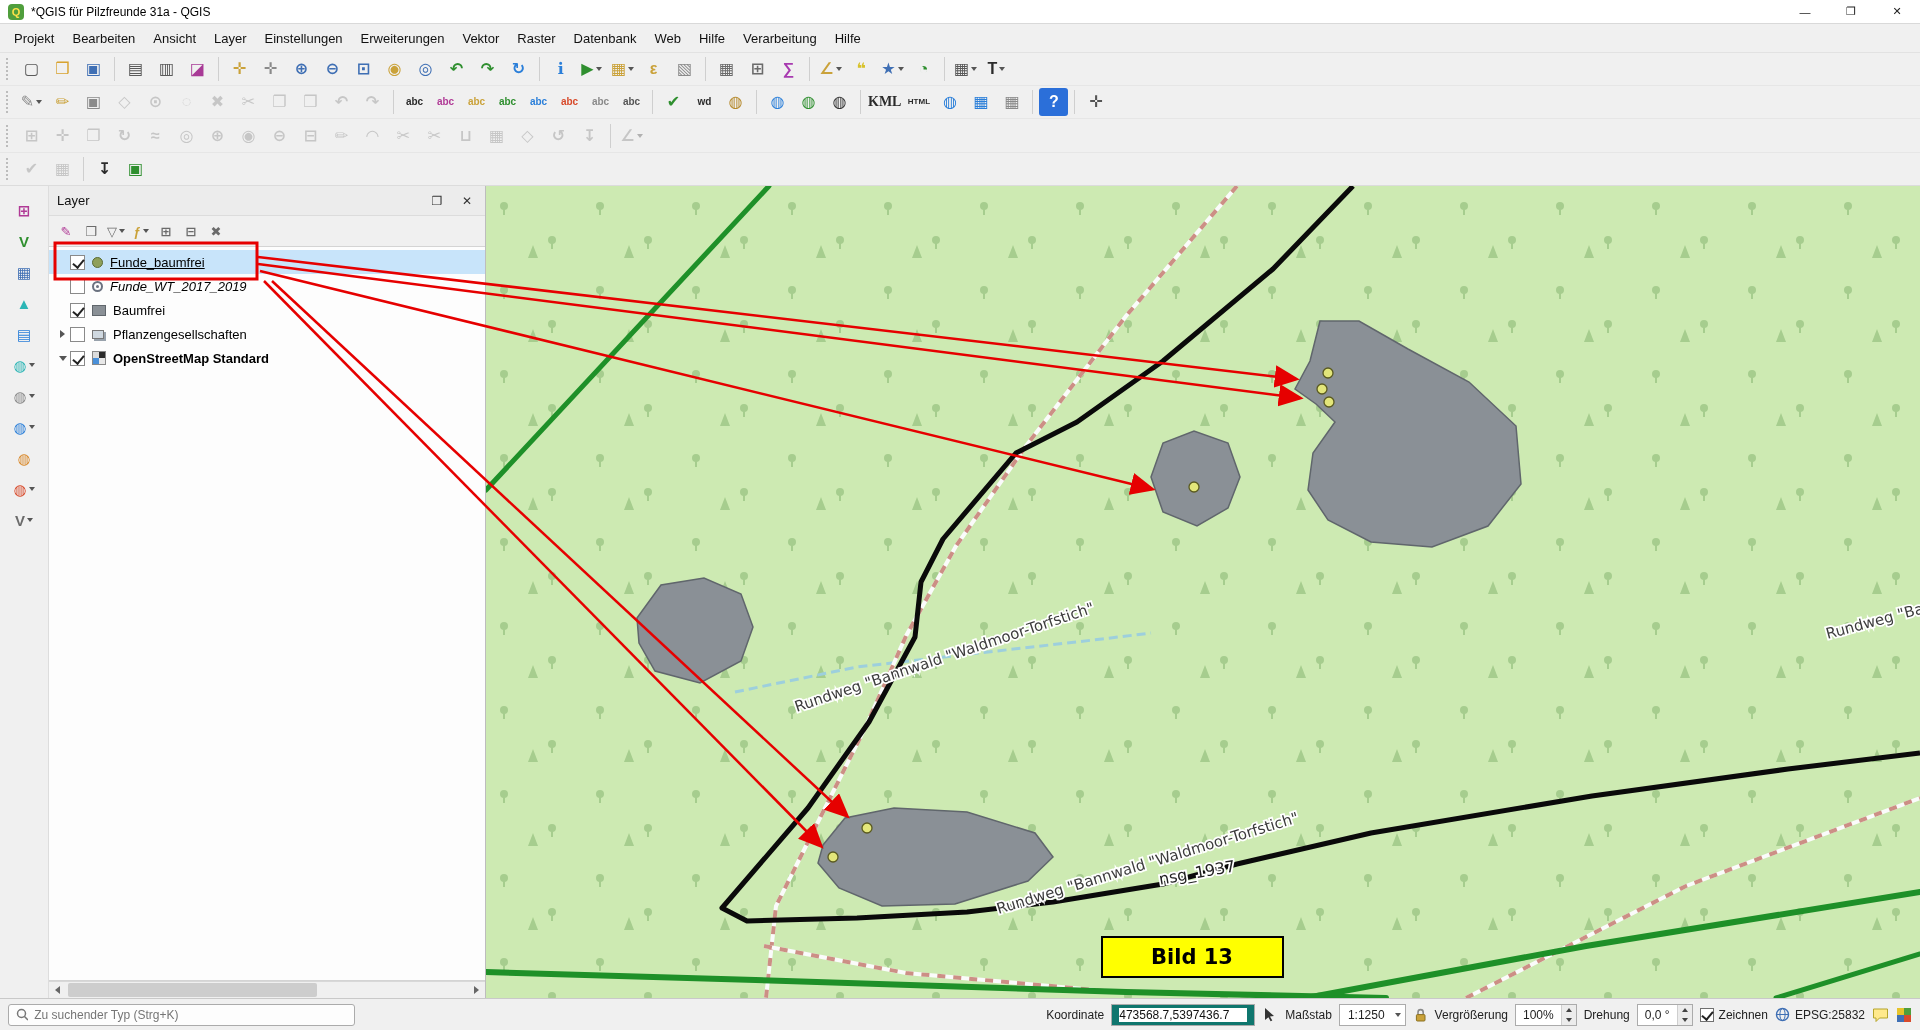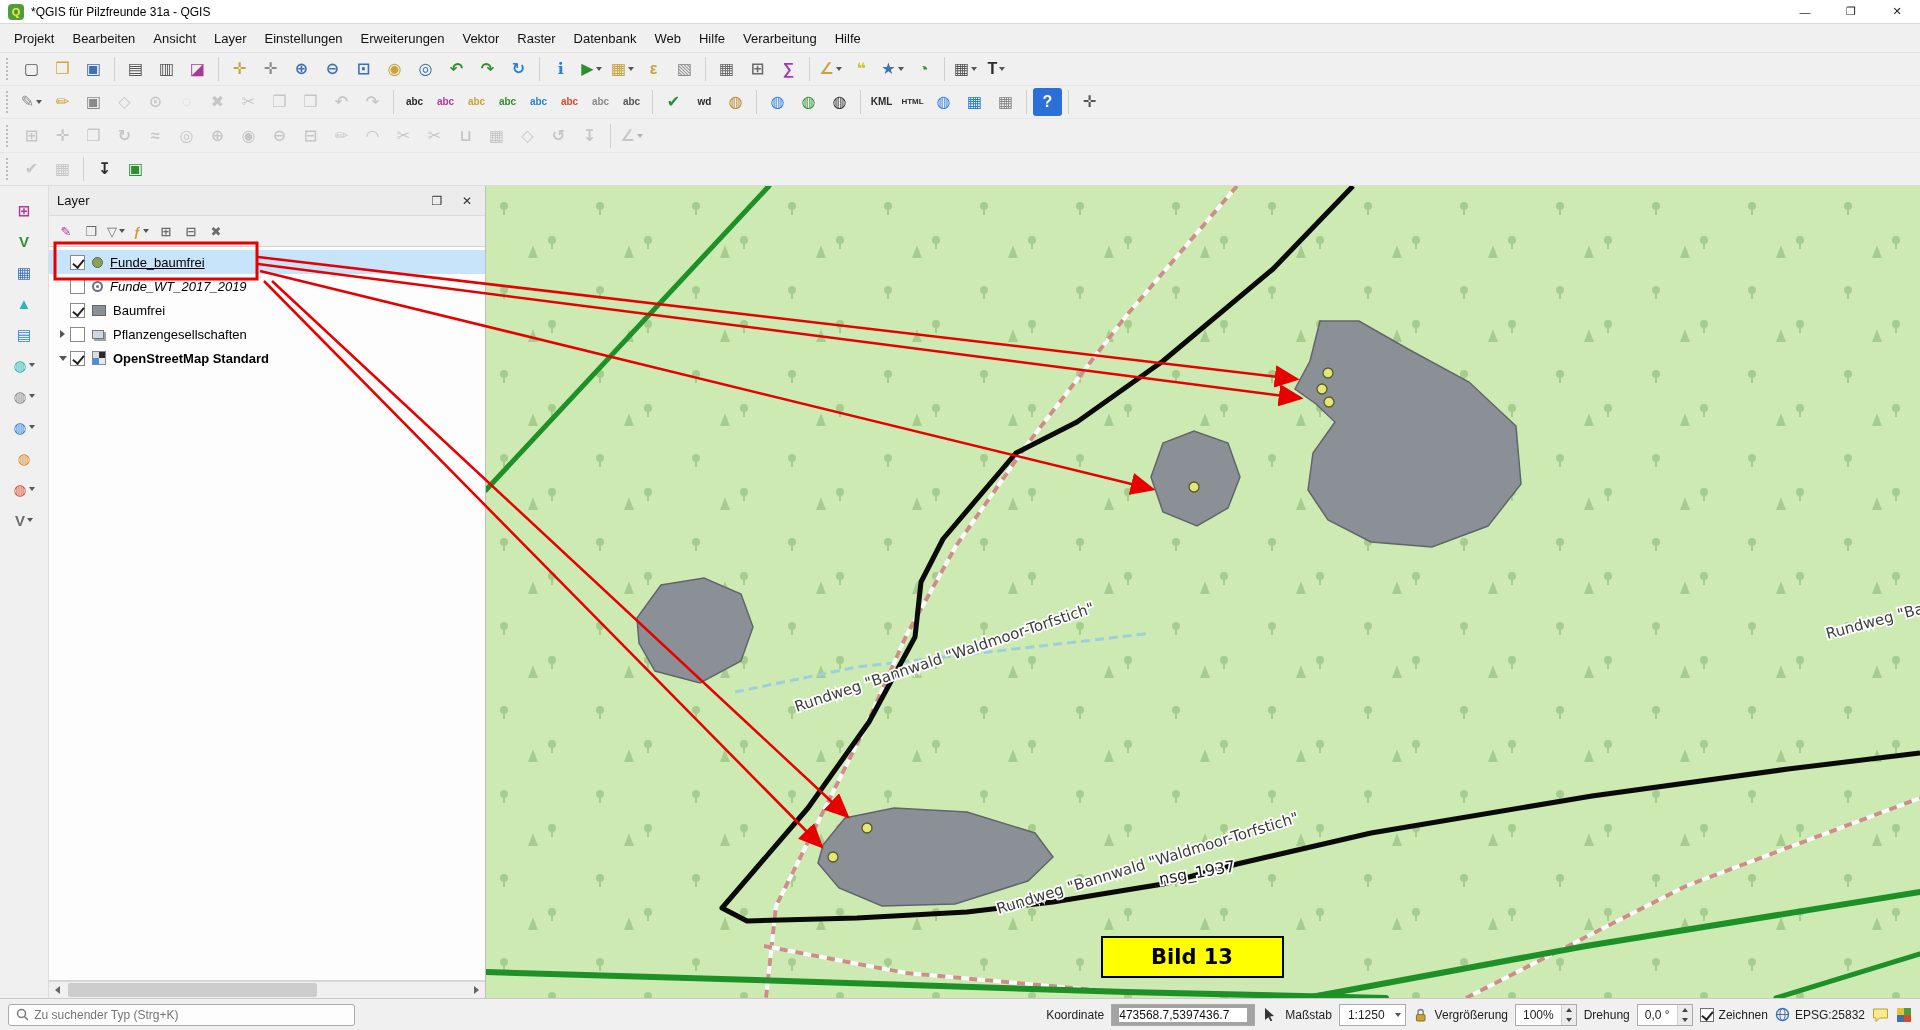--- a/index.html
+++ b/index.html
@@ -87,21 +87,21 @@
   .map-svg text{font-family:"DejaVu Sans","Liberation Sans",sans-serif;}
 
   
   .statusbar{height:32px;background:#f0f0f0;border-top:1px solid #c9c9c9;display:flex;align-items:center;
     font-size:12px;color:#222;padding:0 8px;gap:7px;}
   .search-box{width:347px;height:22px;border:1px solid #ababab;border-radius:3px;background:#fdfdfd;
     display:flex;align-items:center;padding:0 7px;gap:6px;flex:none;}
   .search-box input{border:none;outline:none;background:transparent;font-size:12px;color:#555;width:100%;font-family:inherit;}
   .sb-spacer{flex:1;}
   .sb-label{white-space:nowrap;}
-  .sb-field{height:22px;border:1px solid #ababab;background:#a3a3a3;display:flex;align-items:center;padding:0 7px;white-space:nowrap;}
+  .sb-field{height:22px;border:1px solid #ababab;background:#0f766e;display:flex;align-items:center;padding:0 7px;white-space:nowrap;}
   .sb-field input{border:none;outline:none;width:128px;font-size:12px;font-family:inherit;color:#111;}
   .sb-combo{height:22px;border:1px solid #ababab;background:#fff;display:flex;align-items:center;gap:8px;padding:0 4px 0 8px;}
   .spin{display:flex;height:22px;border:1px solid #ababab;background:#fff;align-items:stretch;}
   .spin .val{padding:0 7px;display:flex;align-items:center;}
   .spin .arrows{width:15px;display:flex;flex-direction:column;border-left:1px solid #cfcfcf;}
   .spin .arrows span{flex:1;display:flex;align-items:center;justify-content:center;background:#ececec;}
   .spin .arrows .up::after{content:"";border-left:3px solid transparent;border-right:3px solid transparent;border-bottom:4px solid #444;}
   .spin .arrows .dn::after{content:"";border-left:3px solid transparent;border-right:3px solid transparent;border-top:4px solid #444;}
   .sb-check{width:14px;height:14px;border:1px solid #707070;background:#fff;position:relative;flex:none;}
   .sb-check.on::after{content:"";position:absolute;left:3px;top:0;width:5px;height:9px;border:solid #222;
@@ -339,21 +339,21 @@
           <span class="g" style="color: rgb(43, 127, 217);">◍</span>
         </div>
         <div class="ticon">
           <span class="g" style="color: rgb(47, 143, 47);">◍</span>
         </div>
         <div class="ticon">
           <span class="g" style="color: rgb(51, 51, 51);">◍</span>
         </div>
         <span class="tsep"></span>
         <div class="ticon">
-          <span class="g" style="color: rgb(43, 43, 43); font-size: 10px;">KML</span>
+          <span class="g" style="color: rgb(43, 43, 43); font-size: 14px; font-family: Liberation Serif, serif;">KML</span>
         </div>
         <div class="ticon">
           <span class="g" style="color: rgb(43, 43, 43); font-size: 8px;">HTML</span>
         </div>
         <div class="ticon">
           <span class="g" style="color: rgb(43, 127, 217);">◍</span>
         </div>
         <div class="ticon">
           <span class="g" style="color: rgb(43, 127, 217);">▦</span>
         </div>

